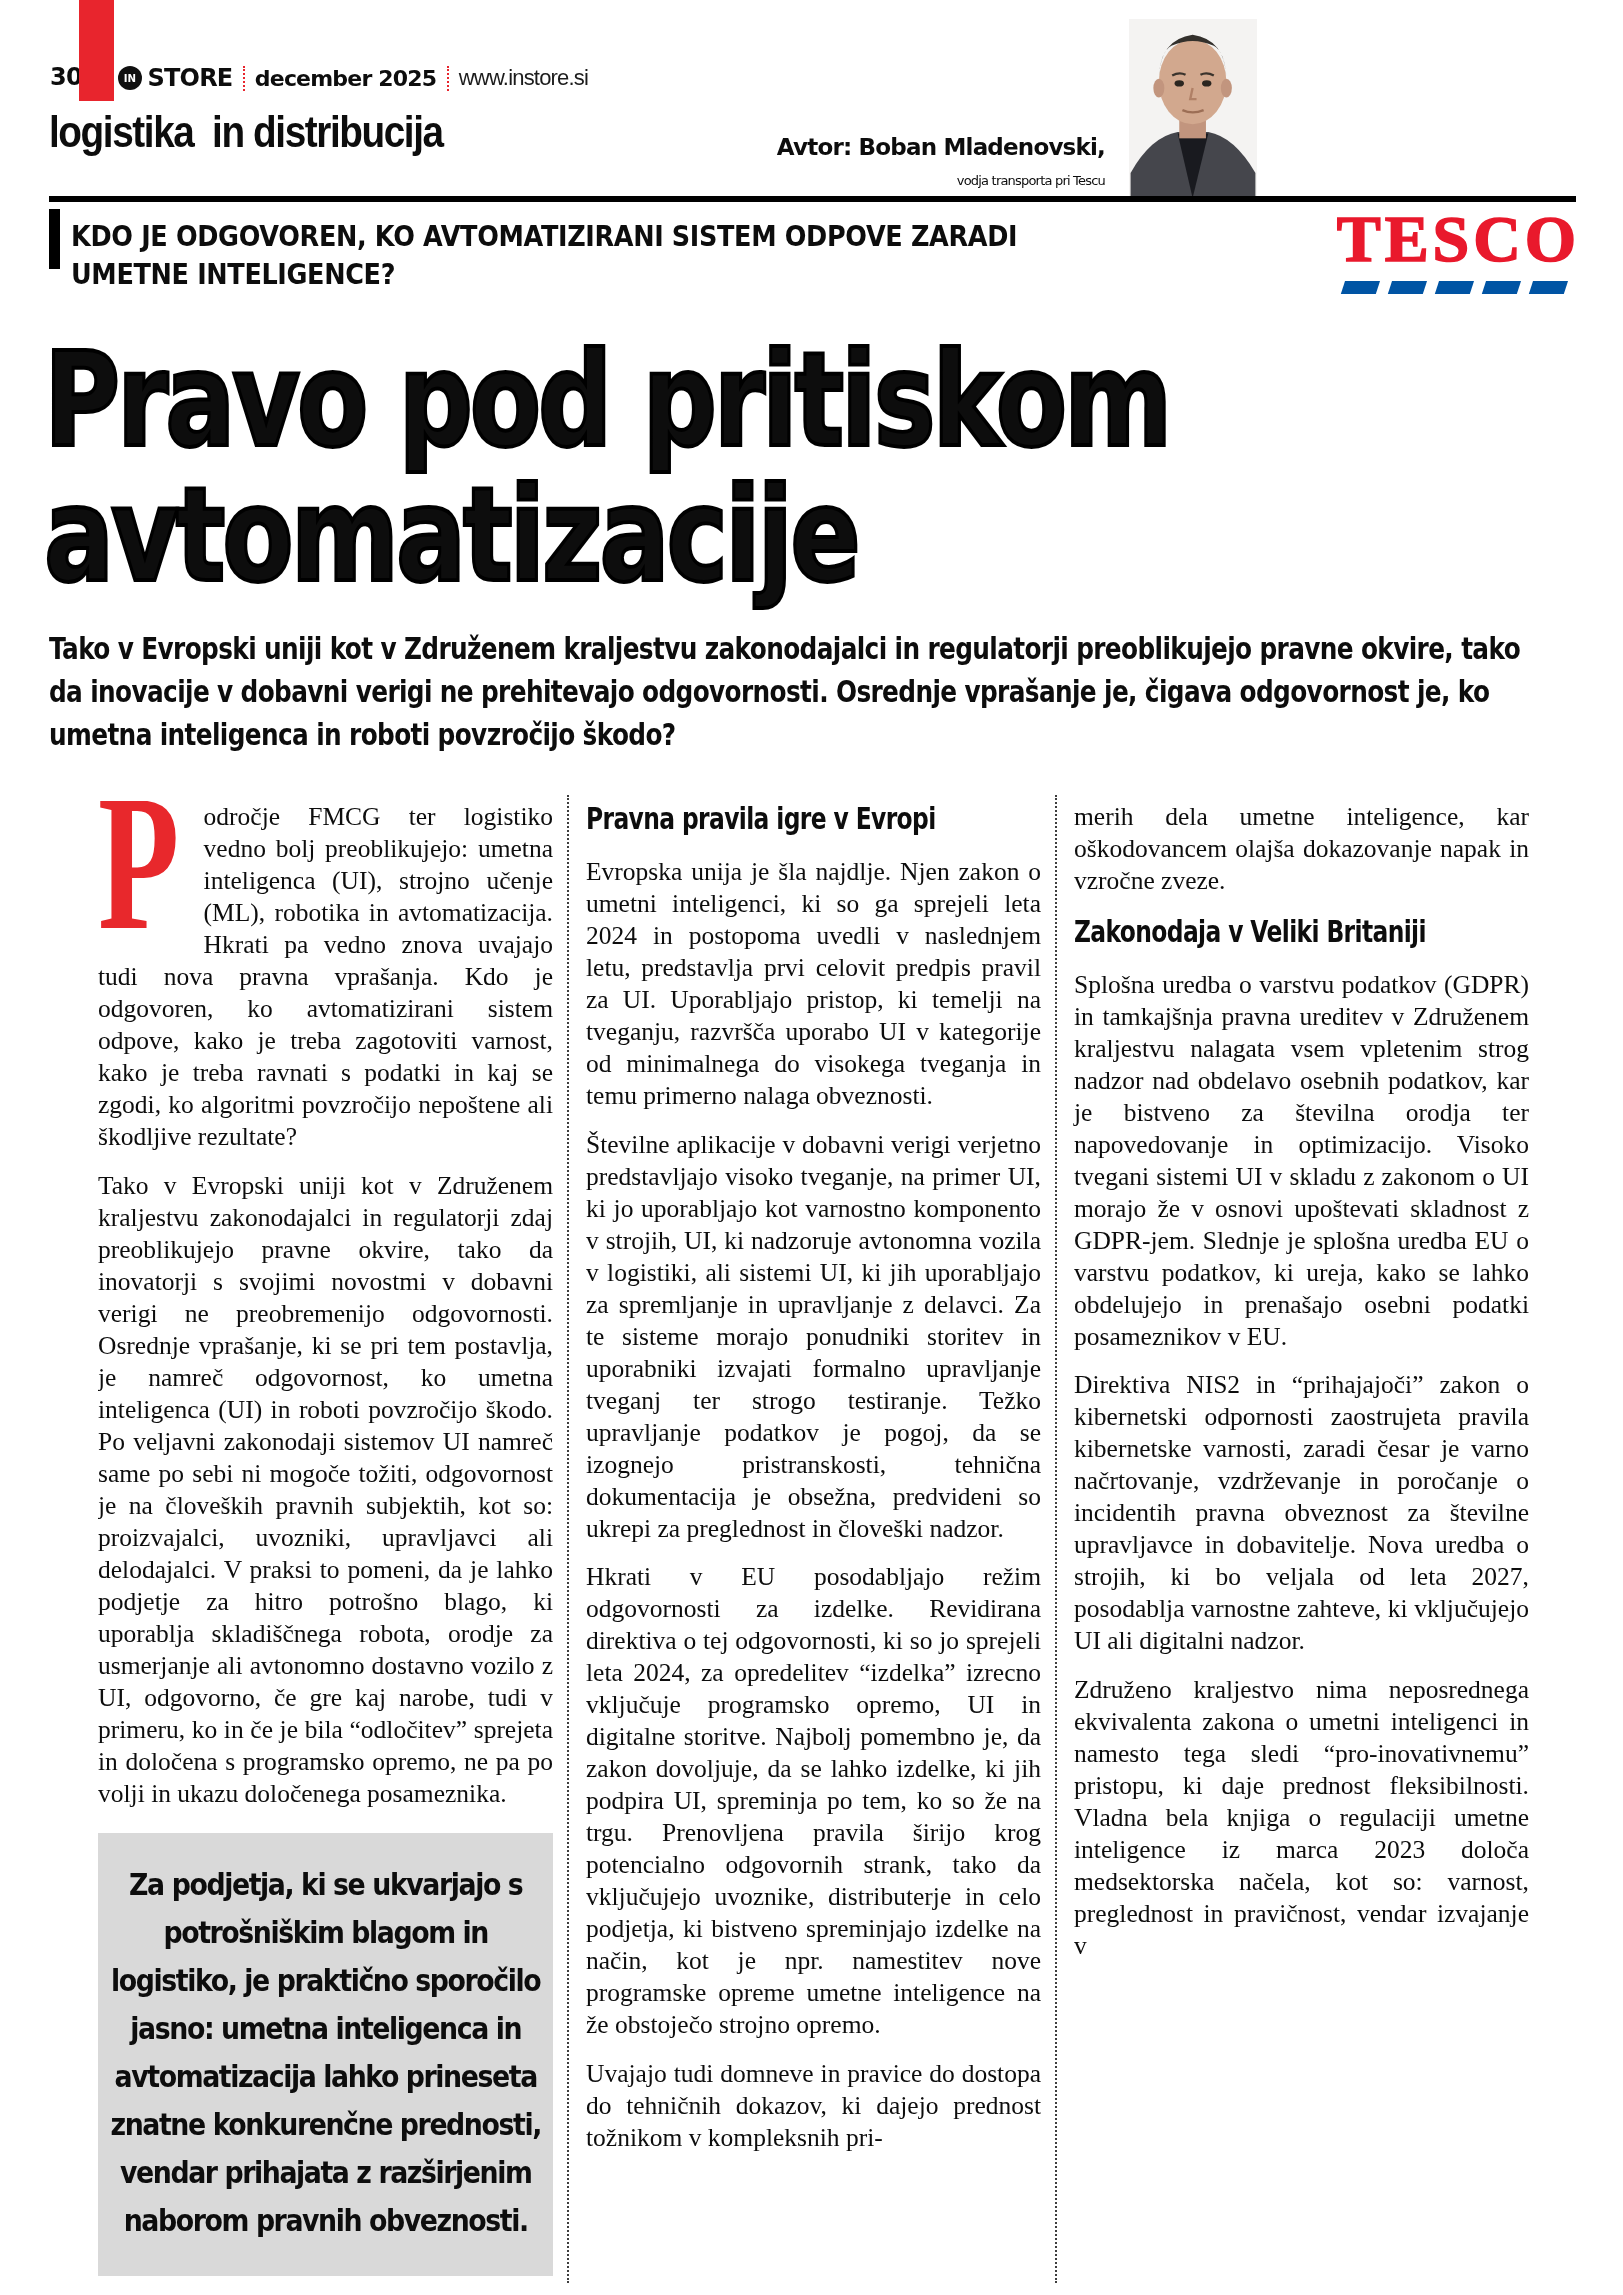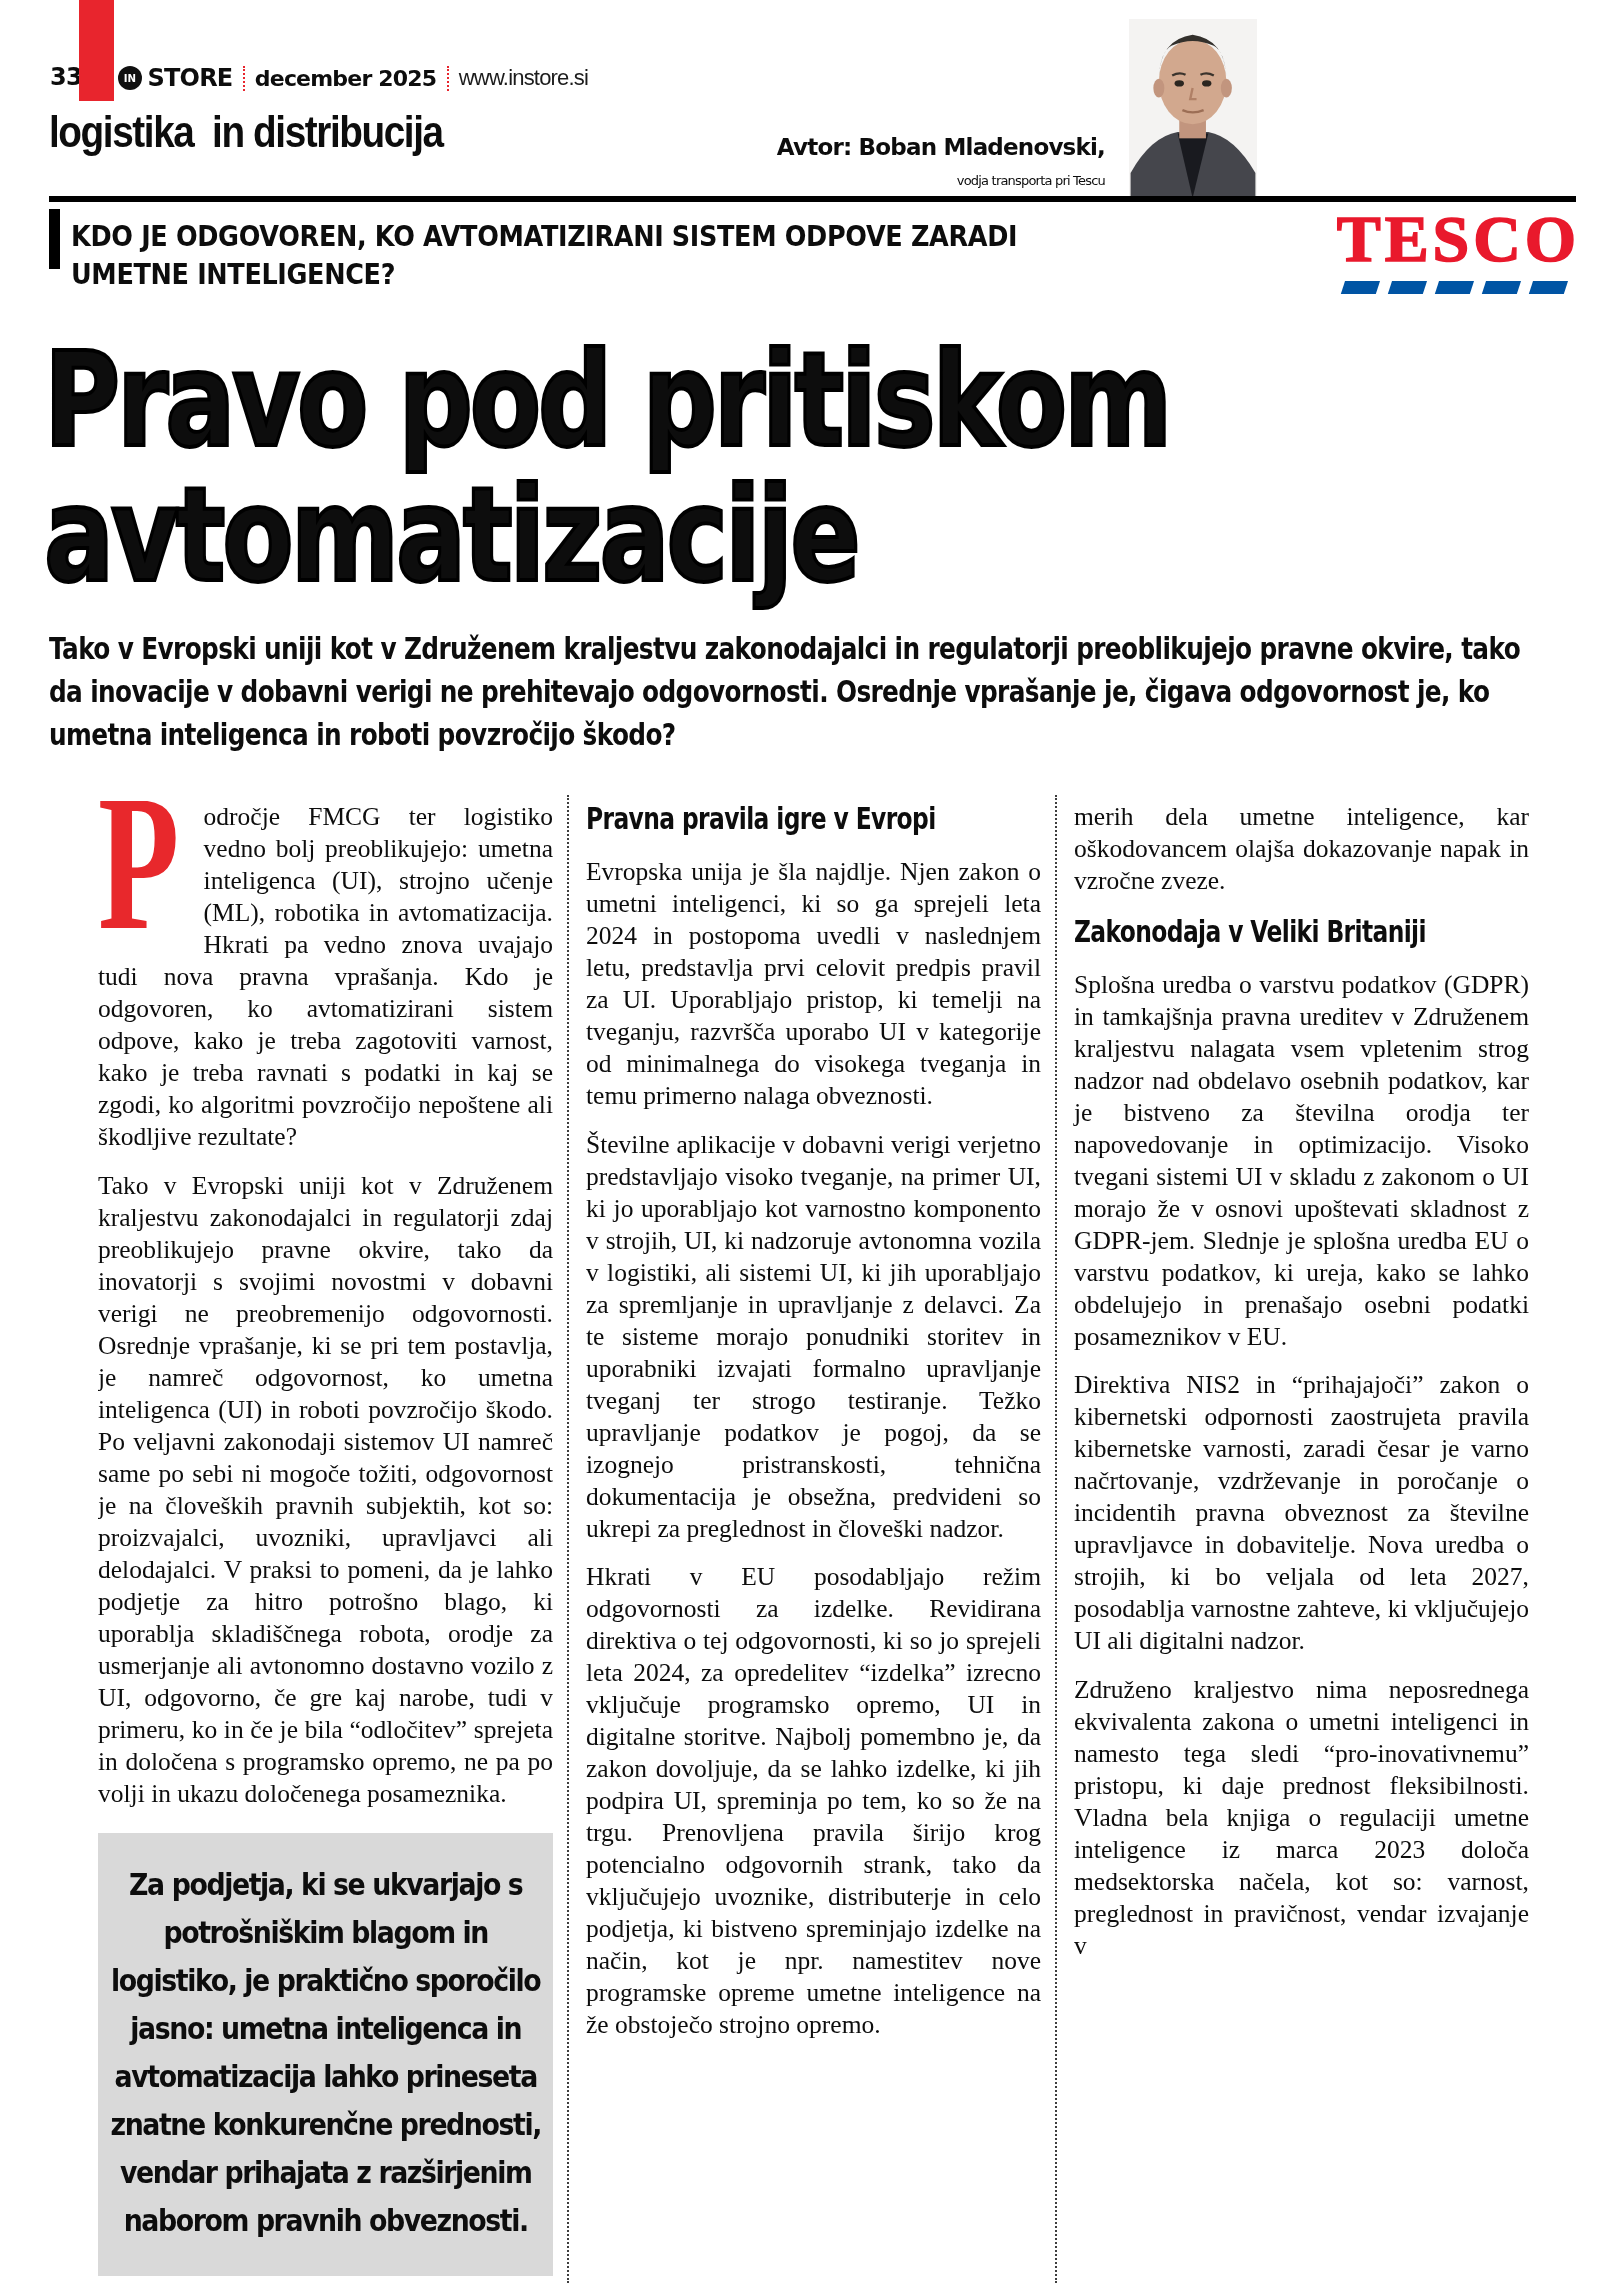--- a/index.html
+++ b/index.html
@@ -75,21 +75,21 @@
 
   .quote-box { background:#d9d9d9; margin-top:23.6px; padding:28px 14px 31px 0; overflow:hidden; }
   .quote-inner { width:510px; transform:scaleX(0.893); transform-origin:0 0; text-align:center;
                  font:bold 30px/48px "DejaVu Sans", sans-serif; letter-spacing:-1.6px; }
 </style>
 </head>
 <body>
 
 <div class="page">
 
-  <div class="page-num">33</div>
+  <div class="page-num">30</div>
   <div class="red-bar"></div>
   <div class="masthead">
     <span class="in-circle">IN</span>
     <span class="store">STORE</span>
     <span class="mast-sep"></span>
     <span class="issue">december 2025</span>
     <span class="mast-sep"></span>
     <span class="site">www.instore.si</span>
   </div>
 
@@ -158,20 +158,21 @@
       <div class="quote-box">
         <div class="quote-inner">Za podjetja, ki se ukvarjajo s potrošniškim blagom in logistiko, je praktično sporočilo jasno: umetna inteligenca in avtomatizacija lahko prineseta znatne konkurenčne prednosti, vendar prihajata z razširjenim naborom pravnih obveznosti.</div>
       </div>
     </div>
 
     <div class="col">
       <div class="col-heading">Pravna pravila igre v Evropi</div>
       <p>Evropska unija je šla najdlje. Njen zakon o umetni inteligenci, ki so ga sprejeli leta 2024 in postopoma uvedli v naslednjem letu, predstavlja prvi celovit predpis pravil za UI. Uporabljajo pristop, ki temelji na tveganju, razvršča uporabo UI v kategorije od minimalnega do visokega tveganja in temu primerno nalaga obveznosti.</p>
       <p>Številne aplikacije v dobavni verigi verjetno predstavljajo visoko tveganje, na primer UI, ki jo uporabljajo kot varnostno komponento v strojih, UI, ki nadzoruje avtonomna vozila v logistiki, ali sistemi UI, ki jih uporabljajo za spremljanje in upravljanje z delavci. Za te sisteme morajo ponudniki storitev in uporabniki izvajati formalno upravljanje tveganj ter strogo testiranje. Težko upravljanje podatkov je pogoj, da se izognejo pristranskosti, tehnična dokumentacija je obsežna, predvideni so ukrepi za preglednost in človeški nadzor.</p>
       <p>Hkrati v EU posodabljajo režim odgovornosti za izdelke. Revidirana direktiva o tej odgovornosti, ki so jo sprejeli leta 2024, za opredelitev “izdelka” izrecno vključuje programsko opremo, UI in digitalne storitve. Najbolj pomembno je, da zakon dovoljuje, da se lahko izdelke, ki jih podpira UI, spreminja po tem, ko so že na trgu. Prenovljena pravila širijo krog potencialno odgovornih strank, tako da vključujejo uvoznike, distributerje in celo podjetja, ki bistveno spreminjajo izdelke na način, kot je npr. namestitev nove programske opreme umetne inteligence na že obstoječo strojno opremo.</p>
+      <p>Uvajajo tudi domneve in pravice do dostopa do tehničnih dokazov, ki dajejo prednost tožnikom v kompleksnih pri-</p>
     </div>
 
     <div class="col">
       <p>merih dela umetne inteligence, kar oškodovancem olajša dokazovanje napak in vzročne zveze.</p>
       <div class="col-heading heading-gap">Zakonodaja v Veliki Britaniji</div>
       <p>Splošna uredba o varstvu podatkov (GDPR) in tamkajšnja pravna ureditev v Združenem kraljestvu nalagata vsem vpletenim strog nadzor nad obdelavo osebnih podatkov, kar je bistveno za številna orodja ter napovedovanje in optimizacijo. Visoko tvegani sistemi UI v skladu z zakonom o UI morajo že v osnovi upoštevati skladnost z GDPR-jem. Slednje je splošna uredba EU o varstvu podatkov, ki ureja, kako se lahko obdelujejo in prenašajo osebni podatki posameznikov v EU.</p>
       <p>Direktiva NIS2 in “prihajajoči” zakon o kibernetski odpornosti zaostrujeta pravila kibernetske varnosti, zaradi česar je varno načrtovanje, vzdrževanje in poročanje o incidentih pravna obveznost za številne upravljavce in dobavitelje. Nova uredba o strojih, ki bo veljala od leta 2027, posodablja varnostne zahteve, ki vključujejo UI ali digitalni nadzor.</p>
       <p>Združeno kraljestvo nima neposrednega ekvivalenta zakona o umetni inteligenci in namesto tega sledi “pro-inovativnemu” pristopu, ki daje prednost fleksibilnosti. Vladna bela knjiga o regulaciji umetne inteligence iz marca 2023 določa medsektorska načela, kot so: varnost, preglednost in pravičnost, vendar izvajanje v</p>
     </div>
 

